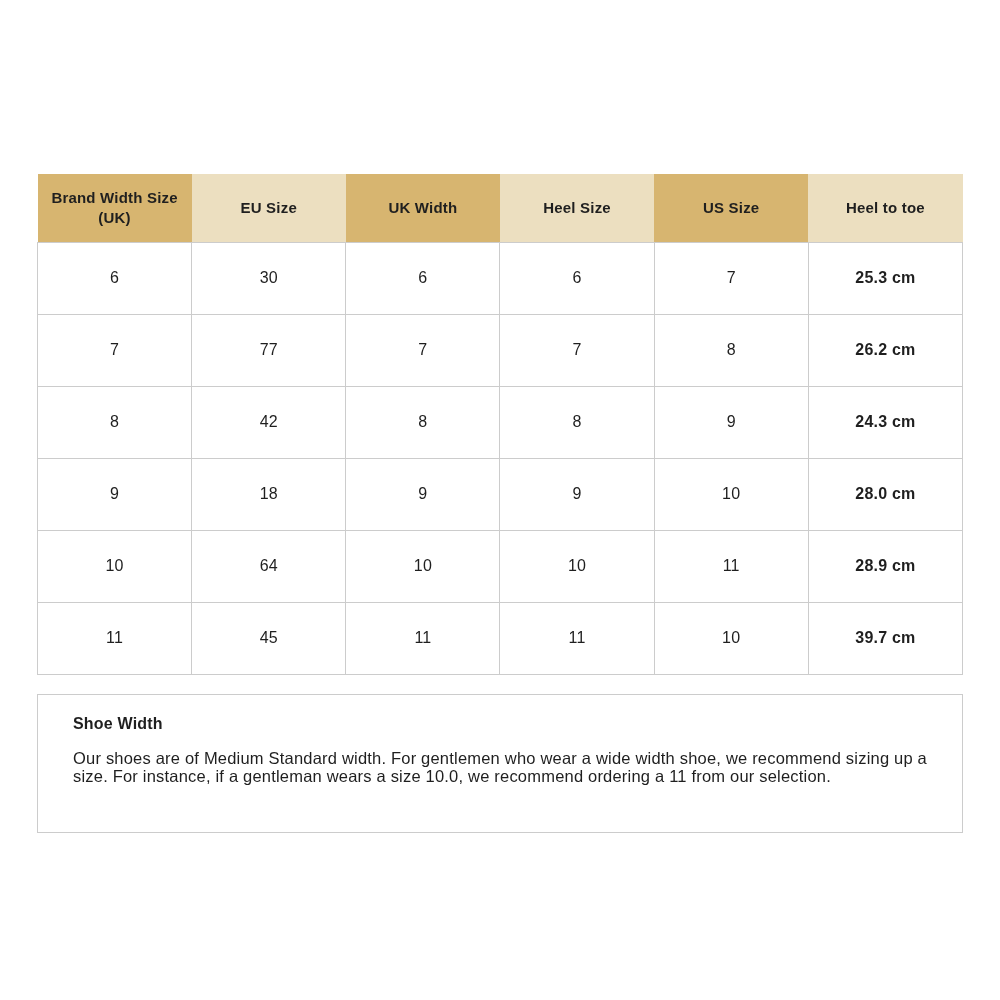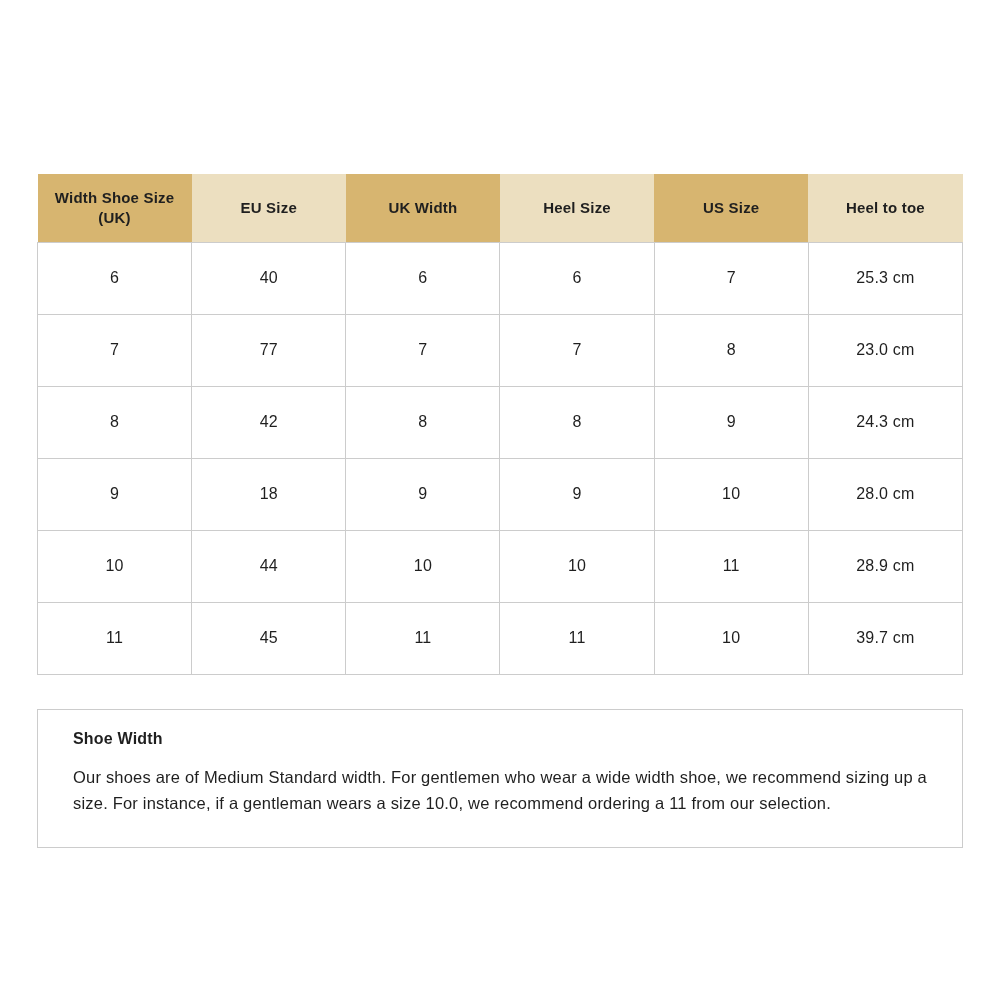--- a/index.html
+++ b/index.html
@@ -38,94 +38,94 @@
   table.size-table td {
     height: 69px;
     border: 1px solid var(--border, #cccccc);
     background: #ffffff;
     font-size: 16px;
     text-align: center;
     vertical-align: middle;
     letter-spacing: 0.2px;
   }
   td.metric {
-    font-weight: normal;
+    font-weight: bold;
     letter-spacing: 0.4px;
   }
   .note-box {
-    margin-top: 34px;
+    margin-top: 19px;
     border: 1px solid var(--border, #cccccc);
     box-sizing: border-box;
     min-height: 139px;
     padding: 20px 35px 24px 35px;
   }
   .note-title {
     font-size: 16px;
     font-weight: bold;
     letter-spacing: 0.2px;
   }
   .note-body {
     margin: 16px 0 0 0;
     font-size: 16.5px;
-    line-height: 26px;
+    line-height: 18px;
     letter-spacing: 0.2px;
   }
 </style>
 </head>
 <body>
 
 <div class="page">
 
   <table class="size-table">
     <thead>
       <tr id="head-row">
-          <th class="gold">Width Shoe Size (UK)</th>
+          <th class="gold">Brand Width Size (UK)</th>
           <th class="cream">EU Size</th>
           <th class="gold">UK Width</th>
           <th class="cream">Heel Size</th>
           <th class="gold">US Size</th>
           <th class="cream">Heel to toe</th>
         </tr>
     </thead>
     <tbody id="body-rows">
         <tr>
           <td>6</td>
-          <td>40</td>
+          <td>30</td>
           <td>6</td>
           <td>6</td>
           <td>7</td>
           <td class="metric">25.3 cm</td>
         </tr>
         <tr>
           <td>7</td>
           <td>77</td>
           <td>7</td>
           <td>7</td>
           <td>8</td>
-          <td class="metric">23.0 cm</td>
+          <td class="metric">26.2 cm</td>
         </tr>
         <tr>
           <td>8</td>
           <td>42</td>
           <td>8</td>
           <td>8</td>
           <td>9</td>
           <td class="metric">24.3 cm</td>
         </tr>
         <tr>
           <td>9</td>
           <td>18</td>
           <td>9</td>
           <td>9</td>
           <td>10</td>
           <td class="metric">28.0 cm</td>
         </tr>
         <tr>
           <td>10</td>
-          <td>44</td>
+          <td>64</td>
           <td>10</td>
           <td>10</td>
           <td>11</td>
           <td class="metric">28.9 cm</td>
         </tr>
         <tr>
           <td>11</td>
           <td>45</td>
           <td>11</td>
           <td>11</td>

